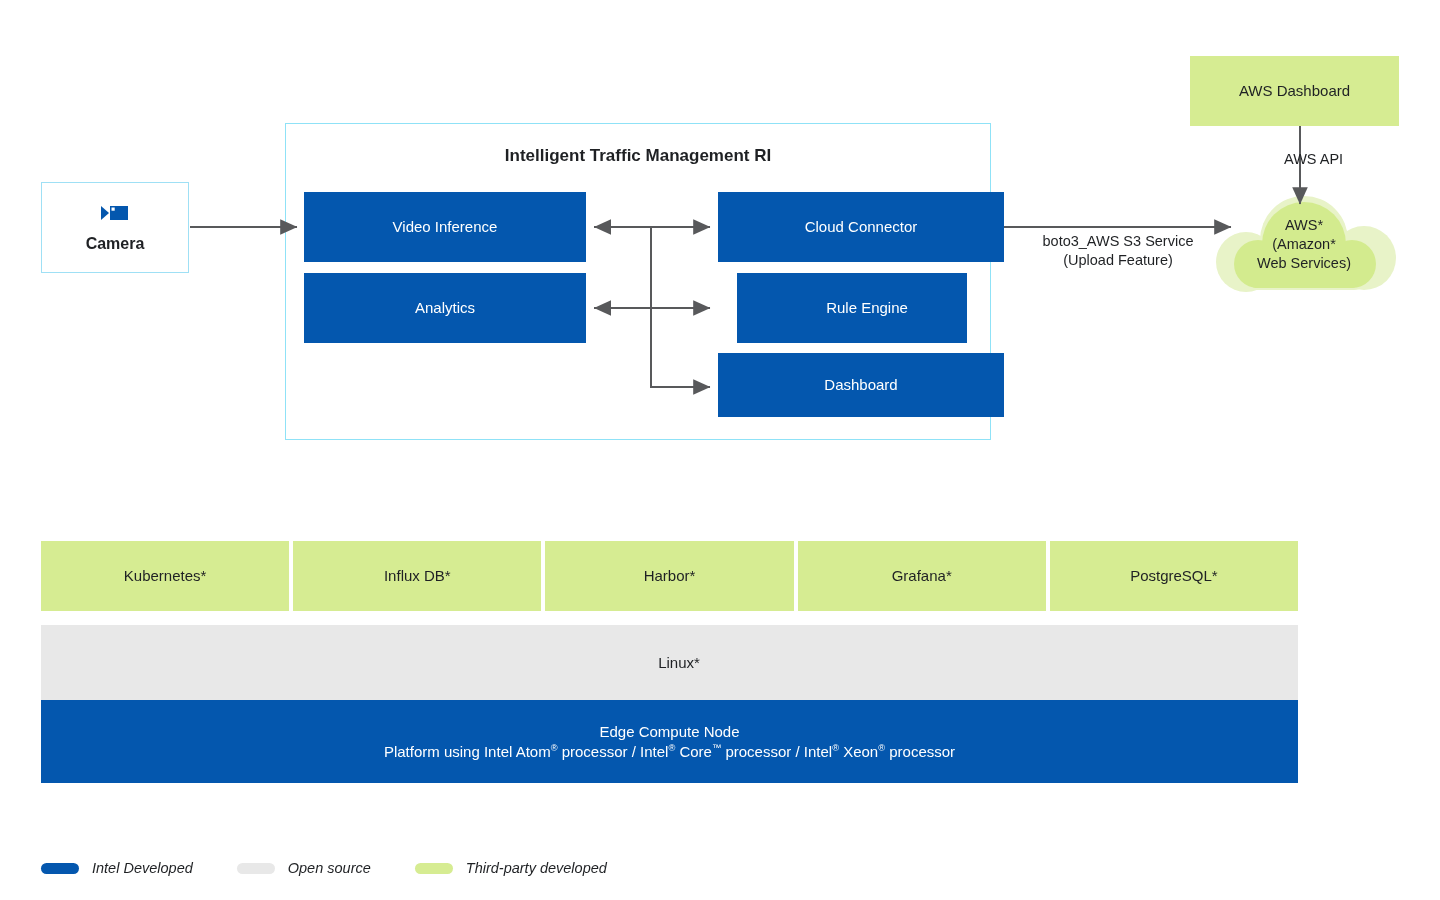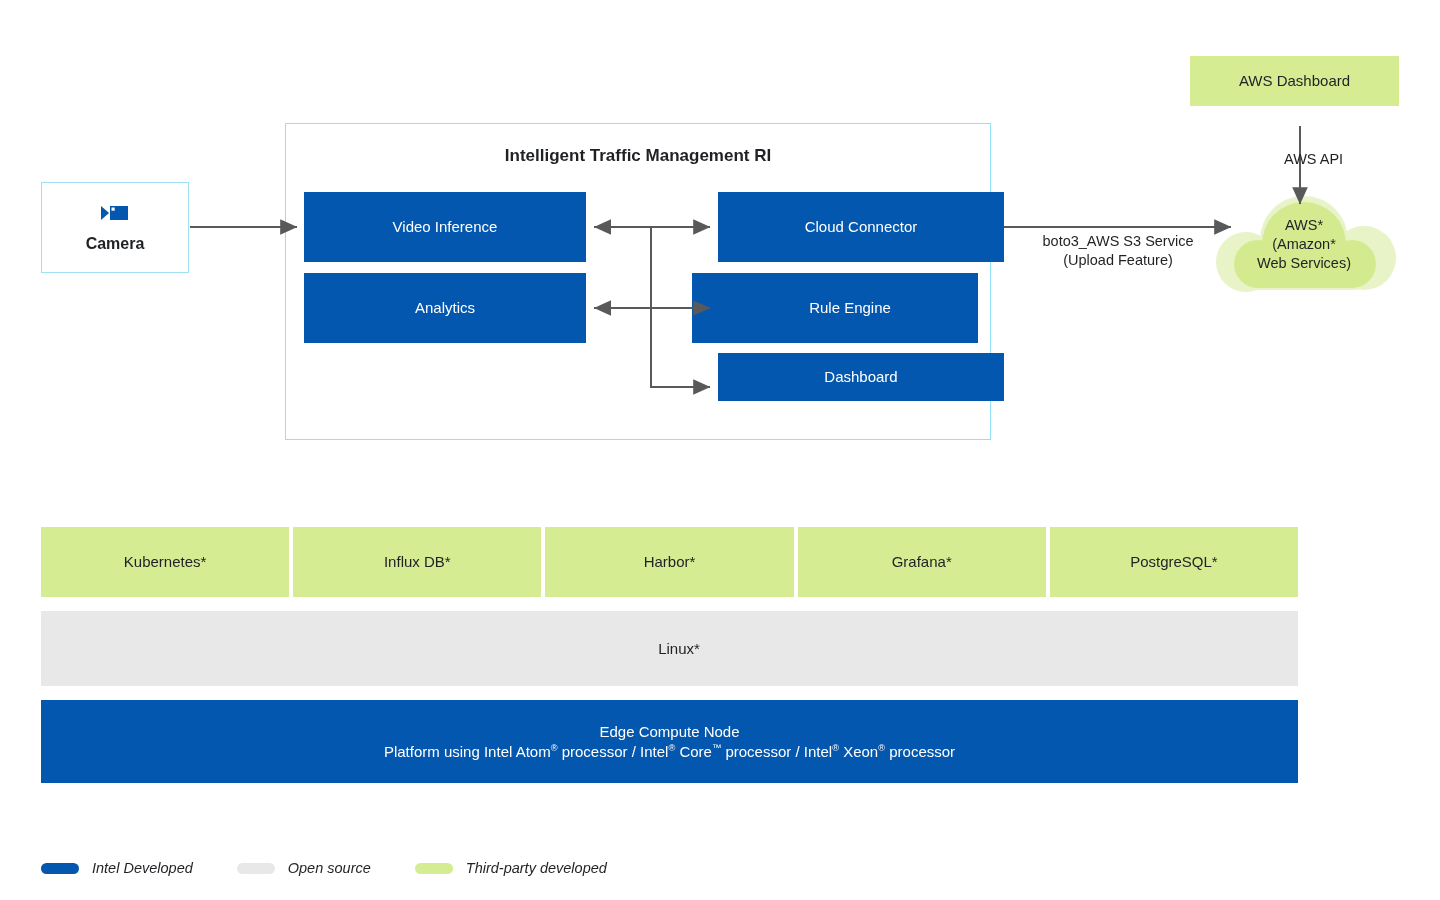--- a/index.html
+++ b/index.html
@@ -58,57 +58,57 @@
   #ri-title {
     position: absolute; left: 0; top: 22px; width: 100%;
     text-align: center;
     font-size: 17px; font-weight: bold; color: #1f2124;
   }
 
   
   #video-inference { left: 304px; top: 192px;  width: 282px; height: 70px; }
   #analytics       { left: 304px; top: 273px;  width: 282px; height: 70px; }
   #cloud-connector { left: 718px; top: 192px;  width: 286px; height: 70px; }
-  #rule-engine     { left: 692px; top: 273px;  width: 286px; height: 70px; padding-left: 30px; }
-  #dashboard-blk   { left: 718px; top: 353px;  width: 286px; height: 48px; }
+  #rule-engine     { left: 737px; top: 273px;  width: 230px; height: 70px; padding-left: 30px; }
+  #dashboard-blk   { left: 718px; top: 353px;  width: 286px; height: 64px; }
 
   
   #aws-dashboard {
-    left: 1190px; top: 56px; width: 209px; height: 50px; text-align: right;
+    left: 1190px; top: 56px; width: 209px; height: 70px; text-align: right;
   }
 
   
   #wires { position: absolute; left: 0; top: 0; width: 1440px; height: 900px; pointer-events: none; }
 
   .wire-label {
     position: absolute; font-size: 14.5px; color: #1f2124; line-height: 1.3;
   }
   #label-boto3 { left: 1025px; top: 232px; width: 186px; text-align: center; }
   #label-awsapi { left: 1284px; top: 150px; }
 
   
   #aws-cloud { left: 1208px; top: 196px; width: 192px; height: 96px; }
   #aws-cloud-text {
     position: absolute; left: 0; top: 20px; width: 192px;
     text-align: center; font-size: 14.5px; line-height: 1.32; color: #1f2124;
   }
 
   
-  #stack { position: absolute; left: 41px; top: 527px; width: 1257px; }
+  #stack { position: absolute; left: 41px; top: 541px; width: 1257px; }
   #tp-row { display: flex; gap: 4px; }
   #tp-row .green-box {
     flex: 1 1 0; height: 70px;
   }
   #linux-row {
     margin-top: 14px; height: 75px; width: 1257px;
     justify-content: center;
     padding-left: 19px;
   }
   #edge-row {
-    margin-top: 14px; height: 83px; width: 1257px;
+    height: 83px; width: 1257px;
     flex-direction: column; justify-content: center;
   }
   #edge-row .line { display: block; }
   #edge-row .line1 { font-size: 15px; }
   #edge-row .line2 { font-size: 15px; }
   sup { font-size: 0.62em; vertical-align: super; line-height: 0; }
 
   
   #legend {
     position: absolute; left: 41px; top: 860px;

